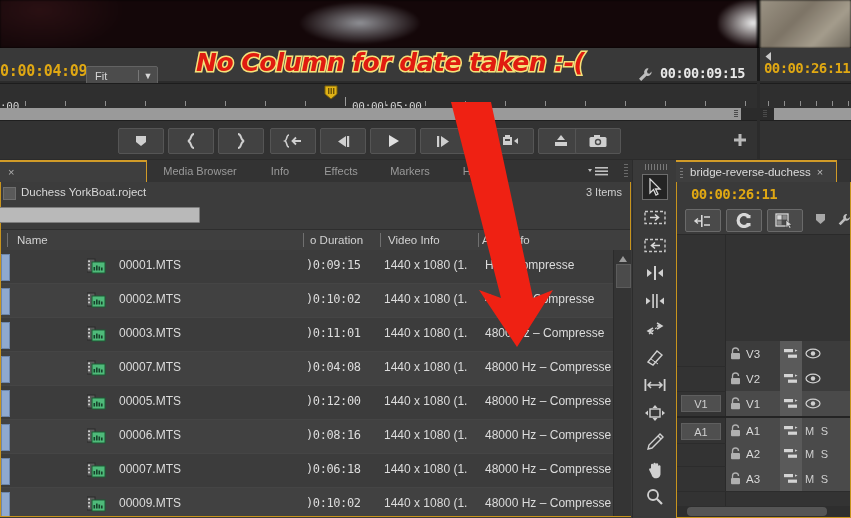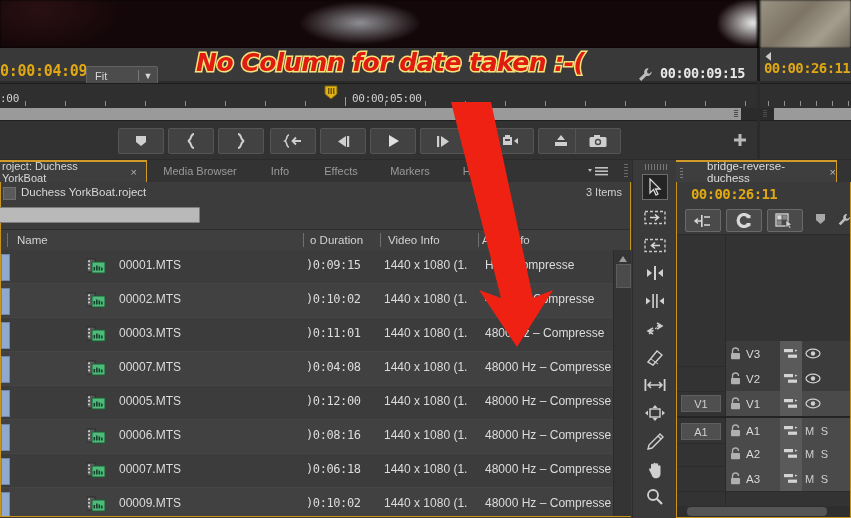--- a/index.html
+++ b/index.html
@@ -44,21 +44,21 @@
   #vdiv1{position:absolute;left:757px;top:48px;width:3px;height:33px;background:#1b1b1b;}
   #progBack{position:absolute;left:762px;top:51px;width:14px;height:11px;}
   #progTC{position:absolute;left:764px;top:60px;font-family:"DejaVu Sans Mono","Liberation Mono",monospace;
       font-size:14px;font-weight:bold;color:#e0a813;letter-spacing:-0.6px;}
 
   
   #srcRuler{position:absolute;left:0;top:83px;width:757px;height:28px;background:#2f2f2f;
       border-top:1px solid #1d1d1d;}
   .rtick{position:absolute;bottom:6px;width:1px;height:5px;background:#8e8e8e;}
   .rtickBig{position:absolute;bottom:6px;width:1px;height:9px;background:#9c9c9c;}
-  .rlab{position:absolute;top:8px;font-size:11px;color:#d0d0d0;
+  .rlab{position:absolute;top:16px;font-size:11px;color:#d0d0d0;
       font-family:"DejaVu Sans Mono","Liberation Mono",monospace;letter-spacing:-0.3px;}
   #playhead{position:absolute;left:324px;top:1px;width:14px;height:16px;}
   #progRuler{position:absolute;left:760px;top:83px;width:91px;height:28px;background:#2f2f2f;
       border-top:1px solid #1d1d1d;}
   #srcBar{position:absolute;left:0;top:108px;width:757px;height:12px;background:#2b2b2b;}
   #srcBarIn{position:absolute;left:0;top:0;width:741px;height:12px;background:#9a9a9a;}
   #srcBarGrip{position:absolute;right:3px;top:2px;width:4px;height:8px;
       background:repeating-linear-gradient(#4a4a4a 0 1px, transparent 1px 2px);}
   #progBar{position:absolute;left:760px;top:108px;width:91px;height:12px;background:#2b2b2b;}
   #progBarIn{position:absolute;left:14px;top:0;width:77px;height:12px;background:#9a9a9a;}
@@ -127,21 +127,21 @@
   .tool.sel{background:#242424;border:1px solid #6d6d6d;box-sizing:border-box;}
 
   
   #tlpanel{position:absolute;left:676px;top:160px;width:175px;height:358px;background:#3a3a3a;}
   #tltab{position:absolute;left:0;top:0;width:175px;height:22px;background:#333;}
   #tltabInner{position:absolute;left:0;top:0;height:22px;width:161px;background:#3e3e3e;
       border-top:2px solid #d19b28;border-right:1px solid #d19b28;box-sizing:border-box;
       display:flex;align-items:center;}
   #tlgrip2{position:absolute;left:4px;top:6px;width:3px;height:11px;
       background:repeating-linear-gradient(#7a7a7a 0 1px, transparent 1px 3px);}
-  #tlTabName{margin-left:31px;font-size:11.5px;color:#dcdcdc;}
+  #tlTabName{margin-left:14px;font-size:11.5px;color:#dcdcdc;}
   #tlTabX{margin-left:6px;font-size:11px;color:#bbb;}
   #tlbody{position:absolute;left:0;top:22px;width:175px;height:336px;background:#3a3a3a;
       border:1px solid #c8941d;border-top:none;box-sizing:border-box;}
   #tlTC{position:absolute;left:14px;top:4px;font-family:"DejaVu Sans Mono","Liberation Mono",monospace;
       font-size:14px;font-weight:bold;color:#e0a813;letter-spacing:-0.6px;}
   #tltools{position:absolute;left:8px;top:27px;width:165px;height:22px;}
   .tlbtn{position:absolute;top:0;width:34px;height:21px;background:#4a4a4a;border:1px solid #6a6a6a;
       border-radius:2px;display:flex;align-items:center;justify-content:center;}
   .tlplain{position:absolute;top:0;width:22px;height:21px;display:flex;align-items:center;justify-content:center;}
   #tlheadbox{position:absolute;left:0;top:52px;width:173px;height:282px;background:#333;
@@ -332,21 +332,20 @@
           <path d="M6.5 2 h3 v4.5 h4.5 v3 h-4.5 v4.5 h-3 v-4.5 h-4.5 v-3 h4.5 z" fill="#b8b8b8"></path>
         </svg>
       </div>
   </div>
   <div id="tdiv"></div>
   <div id="progtrans"></div>
 
   <div id="projpanel">
     <div id="tabbar">
       <div class="tab active" style="left:-8px;width:155px">
-        <span>roject: Duchess YorkBoat</span>
         <span class="tabx">×</span>
       </div>
       <div class="tab" style="left:148px;width:104px;justify-content:center">
         <span>Media Browser</span>
         </div>
       <div class="tab" style="left:252px;width:56px;justify-content:center">
         <span>Info</span>
         </div>
       <div class="tab" style="left:308px;width:66px;justify-content:center">
         <span>Effects</span>

